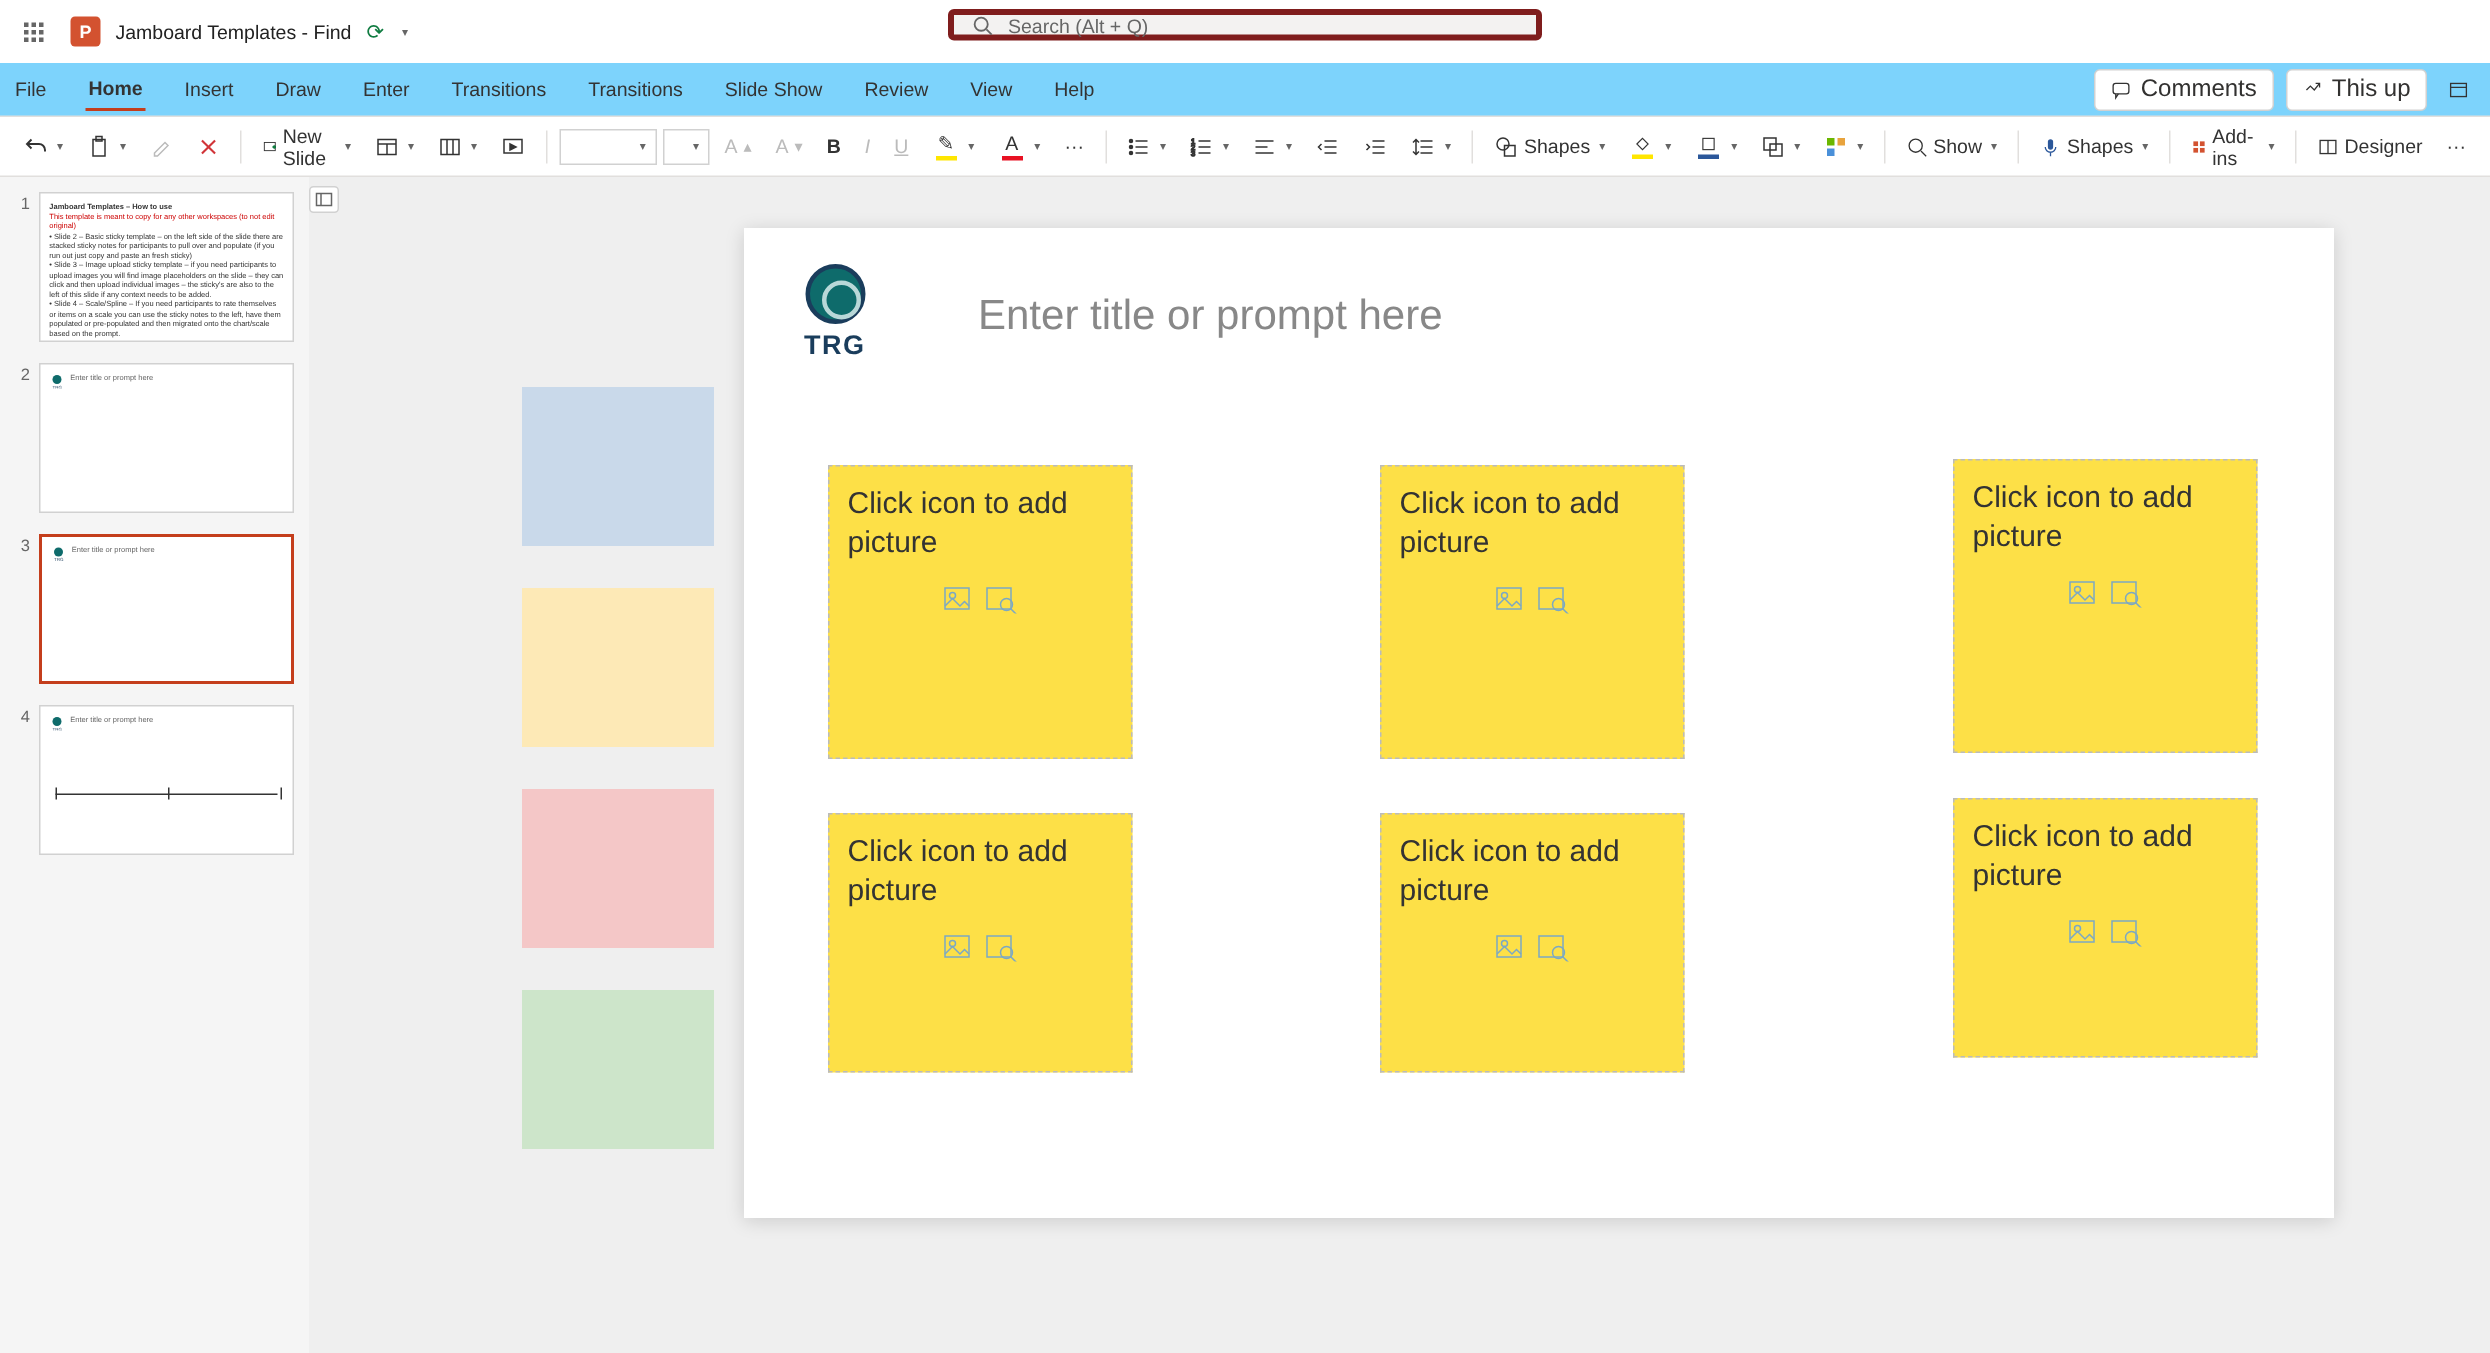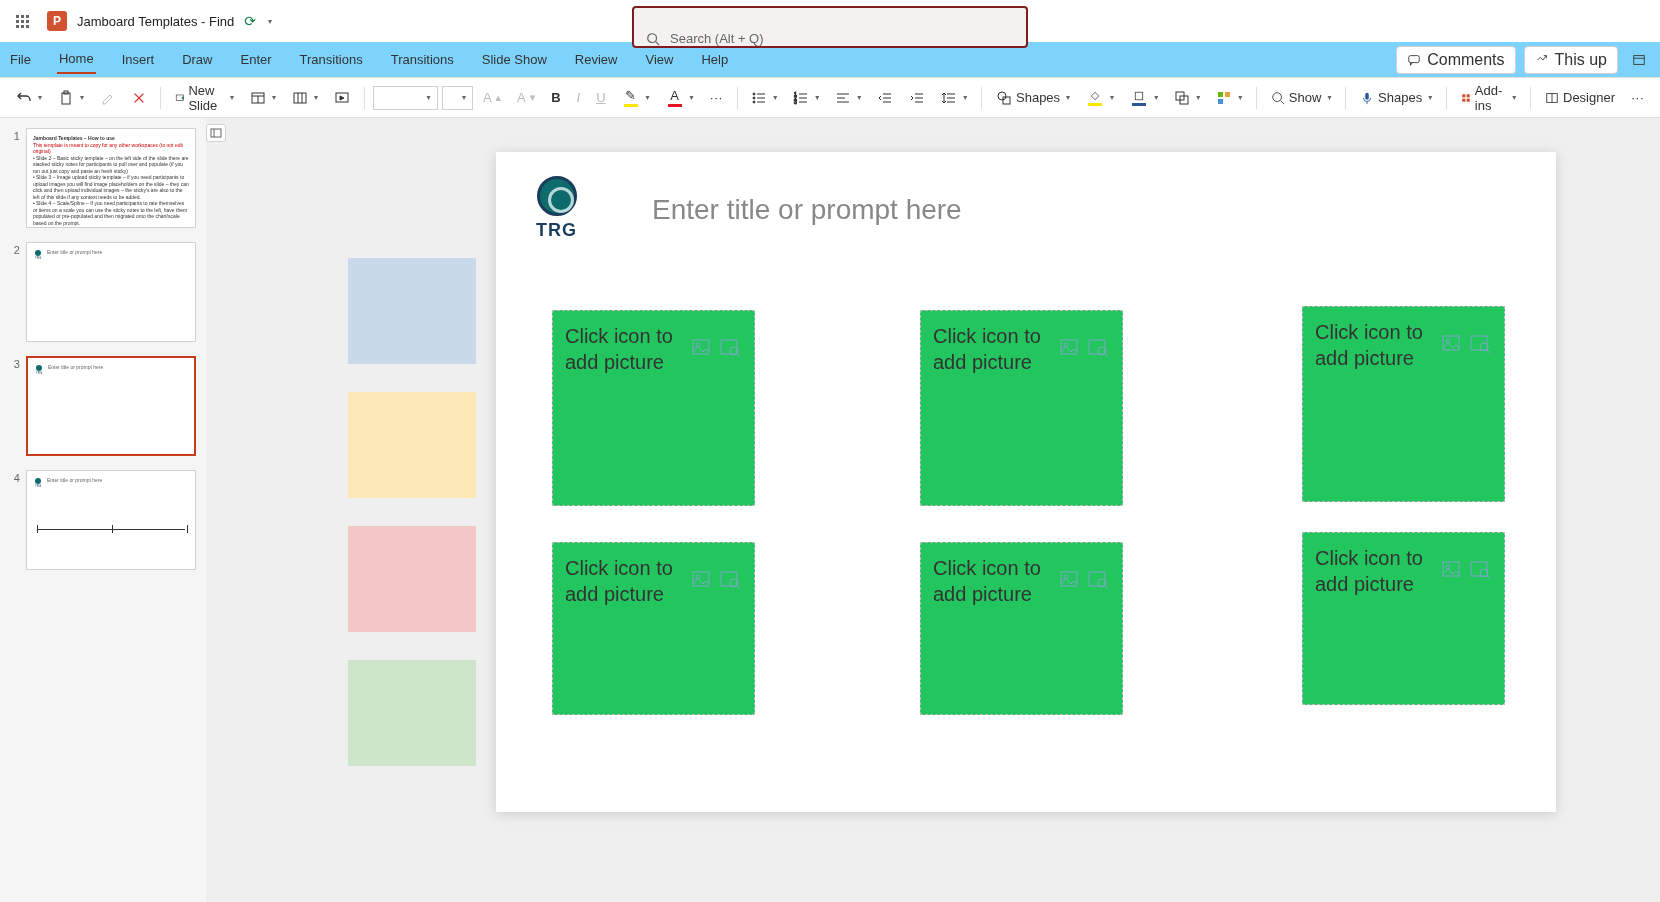--- a/index.html
+++ b/index.html
@@ -4,25 +4,25 @@
 <style>
 *{box-sizing:border-box;margin:0;padding:0;font-family:"Segoe UI",Arial,sans-serif}
 body{background:#efefef;width:1660px;height:902px;overflow:hidden;font-size:13px;color:#323130}
 .titlebar{height:42px;background:#fff;display:flex;align-items:center;padding:0 8px;gap:10px}
 .waffle{display:grid;grid-template-columns:repeat(3,3px);grid-template-rows:repeat(3,3px);gap:2px;padding:8px;cursor:pointer}
 .waffle span{background:#666;width:3px;height:3px}
 .app-icon{width:20px;height:20px;background:#d35230;border-radius:3px;display:flex;align-items:center;justify-content:center;color:#fff;font-weight:bold;font-size:12px}
 .doc-title{font-size:13px;color:#222}
 .sync-icon{color:#107c41;font-size:14px}
 .search-wrap{position:absolute;left:50%;transform:translateX(-50%);top:6px}
-.search{width:396px;height:42px;border:2px solid #7f1d1d;border-radius:4px;background:#f3f2f1;display:flex;align-items:flex-end;padding:0 12px;gap:10px;color:#666}
+.search{width:396px;height:21px;border:4px solid #7f1d1d;border-radius:4px;background:#f3f2f1;display:flex;align-items:flex-start;padding:0 12px;gap:10px;color:#666}
 .search svg{width:14px;height:14px}
 .tabs{height:36px;background:#7dd3fc;display:flex;align-items:center;padding:0 8px;gap:24px;border-bottom:1px solid #e1dfdd;font-size:13px}
 .tab{padding:6px 2px;cursor:pointer;color:#333}
-.tab.active{color:#333;border-bottom:2px solid #c43e1c;font-weight:400}
+.tab.active{color:#333;border-bottom:2px solid #c43e1c;font-weight:700}
 .tabs-right{margin-left:auto;display:flex;gap:8px;align-items:center}
 .pill{border:1px solid #d1d1d1;border-radius:4px;padding:4px 10px;display:flex;align-items:center;gap:6px;font-size:16px;cursor:pointer;background:#fff}
 .ribbon{height:40px;background:#fff;display:flex;align-items:center;padding:0 10px;gap:4px;border-bottom:1px solid #e1dfdd;font-size:13px;color:#333}
 .rbtn{padding:4px 6px;display:flex;align-items:center;gap:4px;cursor:pointer;border-radius:3px}
 .sep{width:1px;height:22px;background:#e1dfdd;margin:0 4px}
 .chev{font-size:8px;color:#666;margin-left:2px}
 .fontbox{border:1px solid #d1d1d1;height:24px;width:90px;background:#fff;display:flex;align-items:center;padding:0 6px}
 .sizebox{border:1px solid #d1d1d1;height:24px;width:40px;background:#fff;display:flex;align-items:center;padding:0 6px}
 .color-under{width:18px;display:flex;flex-direction:column;align-items:center}
 .color-under .bar{height:3px;width:14px;margin-top:1px}
@@ -40,21 +40,21 @@
 .canvas-area{flex:1;background:#efefef;position:relative;overflow:hidden}
 .collapse-btn{position:absolute;left:0px;top:6px;width:20px;height:18px;background:#fff;border:1px solid #d1d1d1;border-radius:3px;display:flex;align-items:center;justify-content:center;cursor:pointer;font-size:10px;color:#666}
 .sticky-col{position:absolute;left:142px;top:140px;display:flex;flex-direction:column;gap:28px}
 .sticky{width:128px;height:106px}
 .slide{position:absolute;left:290px;top:34px;width:1060px;height:660px;background:#fff;box-shadow:0 2px 12px rgba(0,0,0,.15)}
 .logo{position:absolute;left:40px;top:24px;display:flex;flex-direction:column;align-items:center}
 .logo-circle{width:40px;height:40px;border-radius:50%;background:#0e6b6b;border:3px solid #1a3d5c;position:relative}
 .logo-circle::after{content:"";position:absolute;left:8px;top:8px;width:20px;height:20px;border-radius:50%;background:#0e6b6b;border:3px solid #b8d8d8}
 .logo-text{font-weight:bold;color:#1a3d5c;font-size:18px;margin-top:4px;letter-spacing:1px}
 .slide-title{position:absolute;left:156px;top:42px;font-size:28px;color:#888}
-.pic-box{width:203px;height:196px;border:1px dashed #bbb;background:#22c55e;padding:12px;display:flex;flex-direction:row}
+.pic-box{width:203px;height:196px;border:1px dashed #bbb;background:#fde047;padding:12px;display:flex;flex-direction:column}
 .pic-box.short{height:173px}
 .pic-label{font-size:20px;color:#333;line-height:1.3}
 .pic-icons{display:flex;gap:6px;margin:14px auto 0;color:#7ba8c4}
 .pic-icons svg{width:22px;height:20px}
 .disabled{color:#bbb}
 </style>
 </head>
 <body>
 
 <div class="titlebar">

